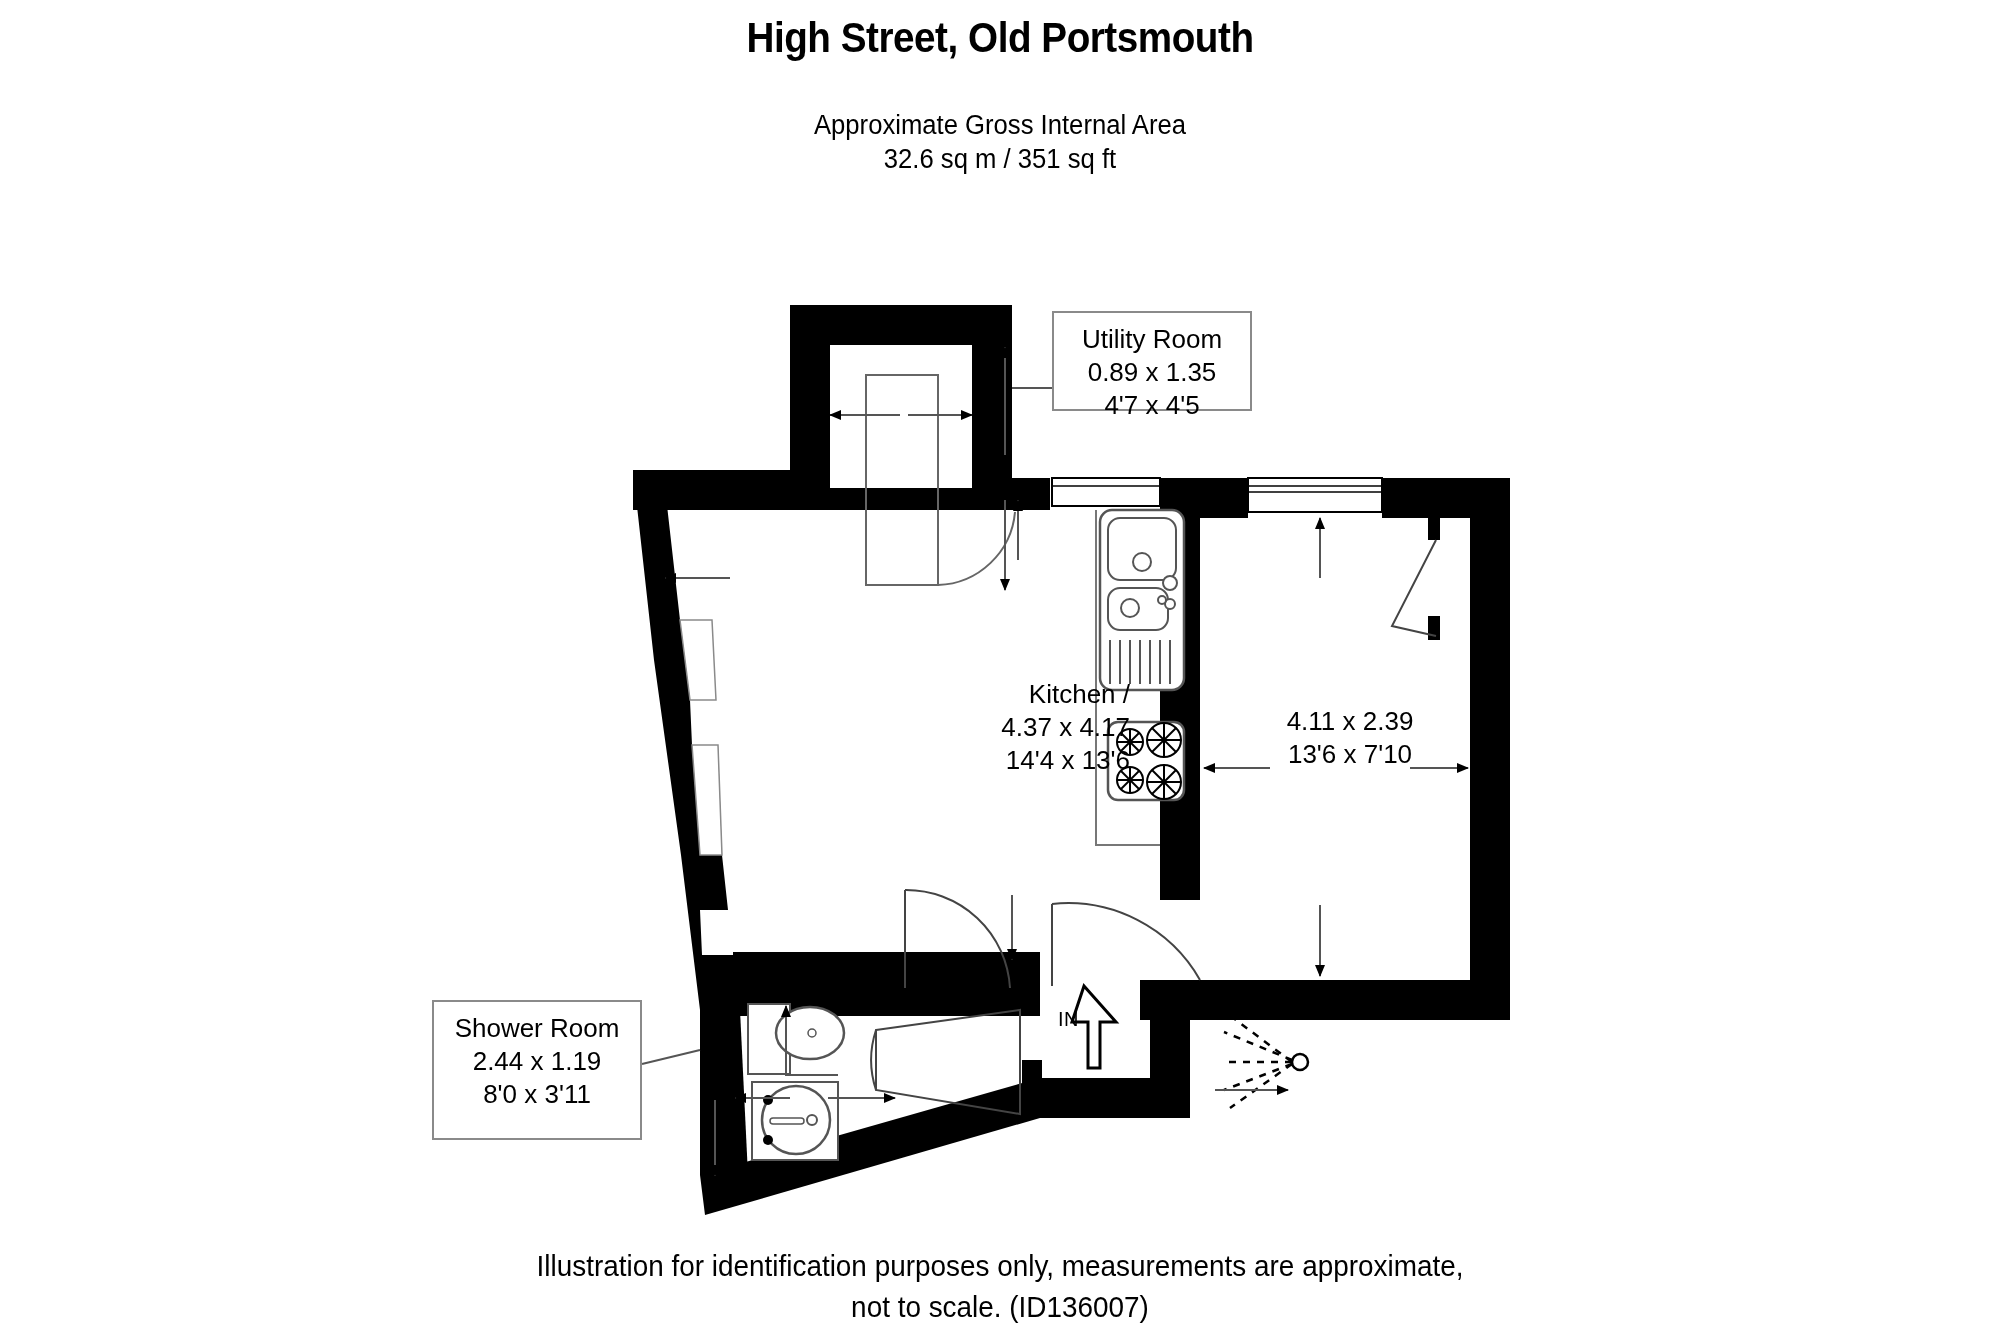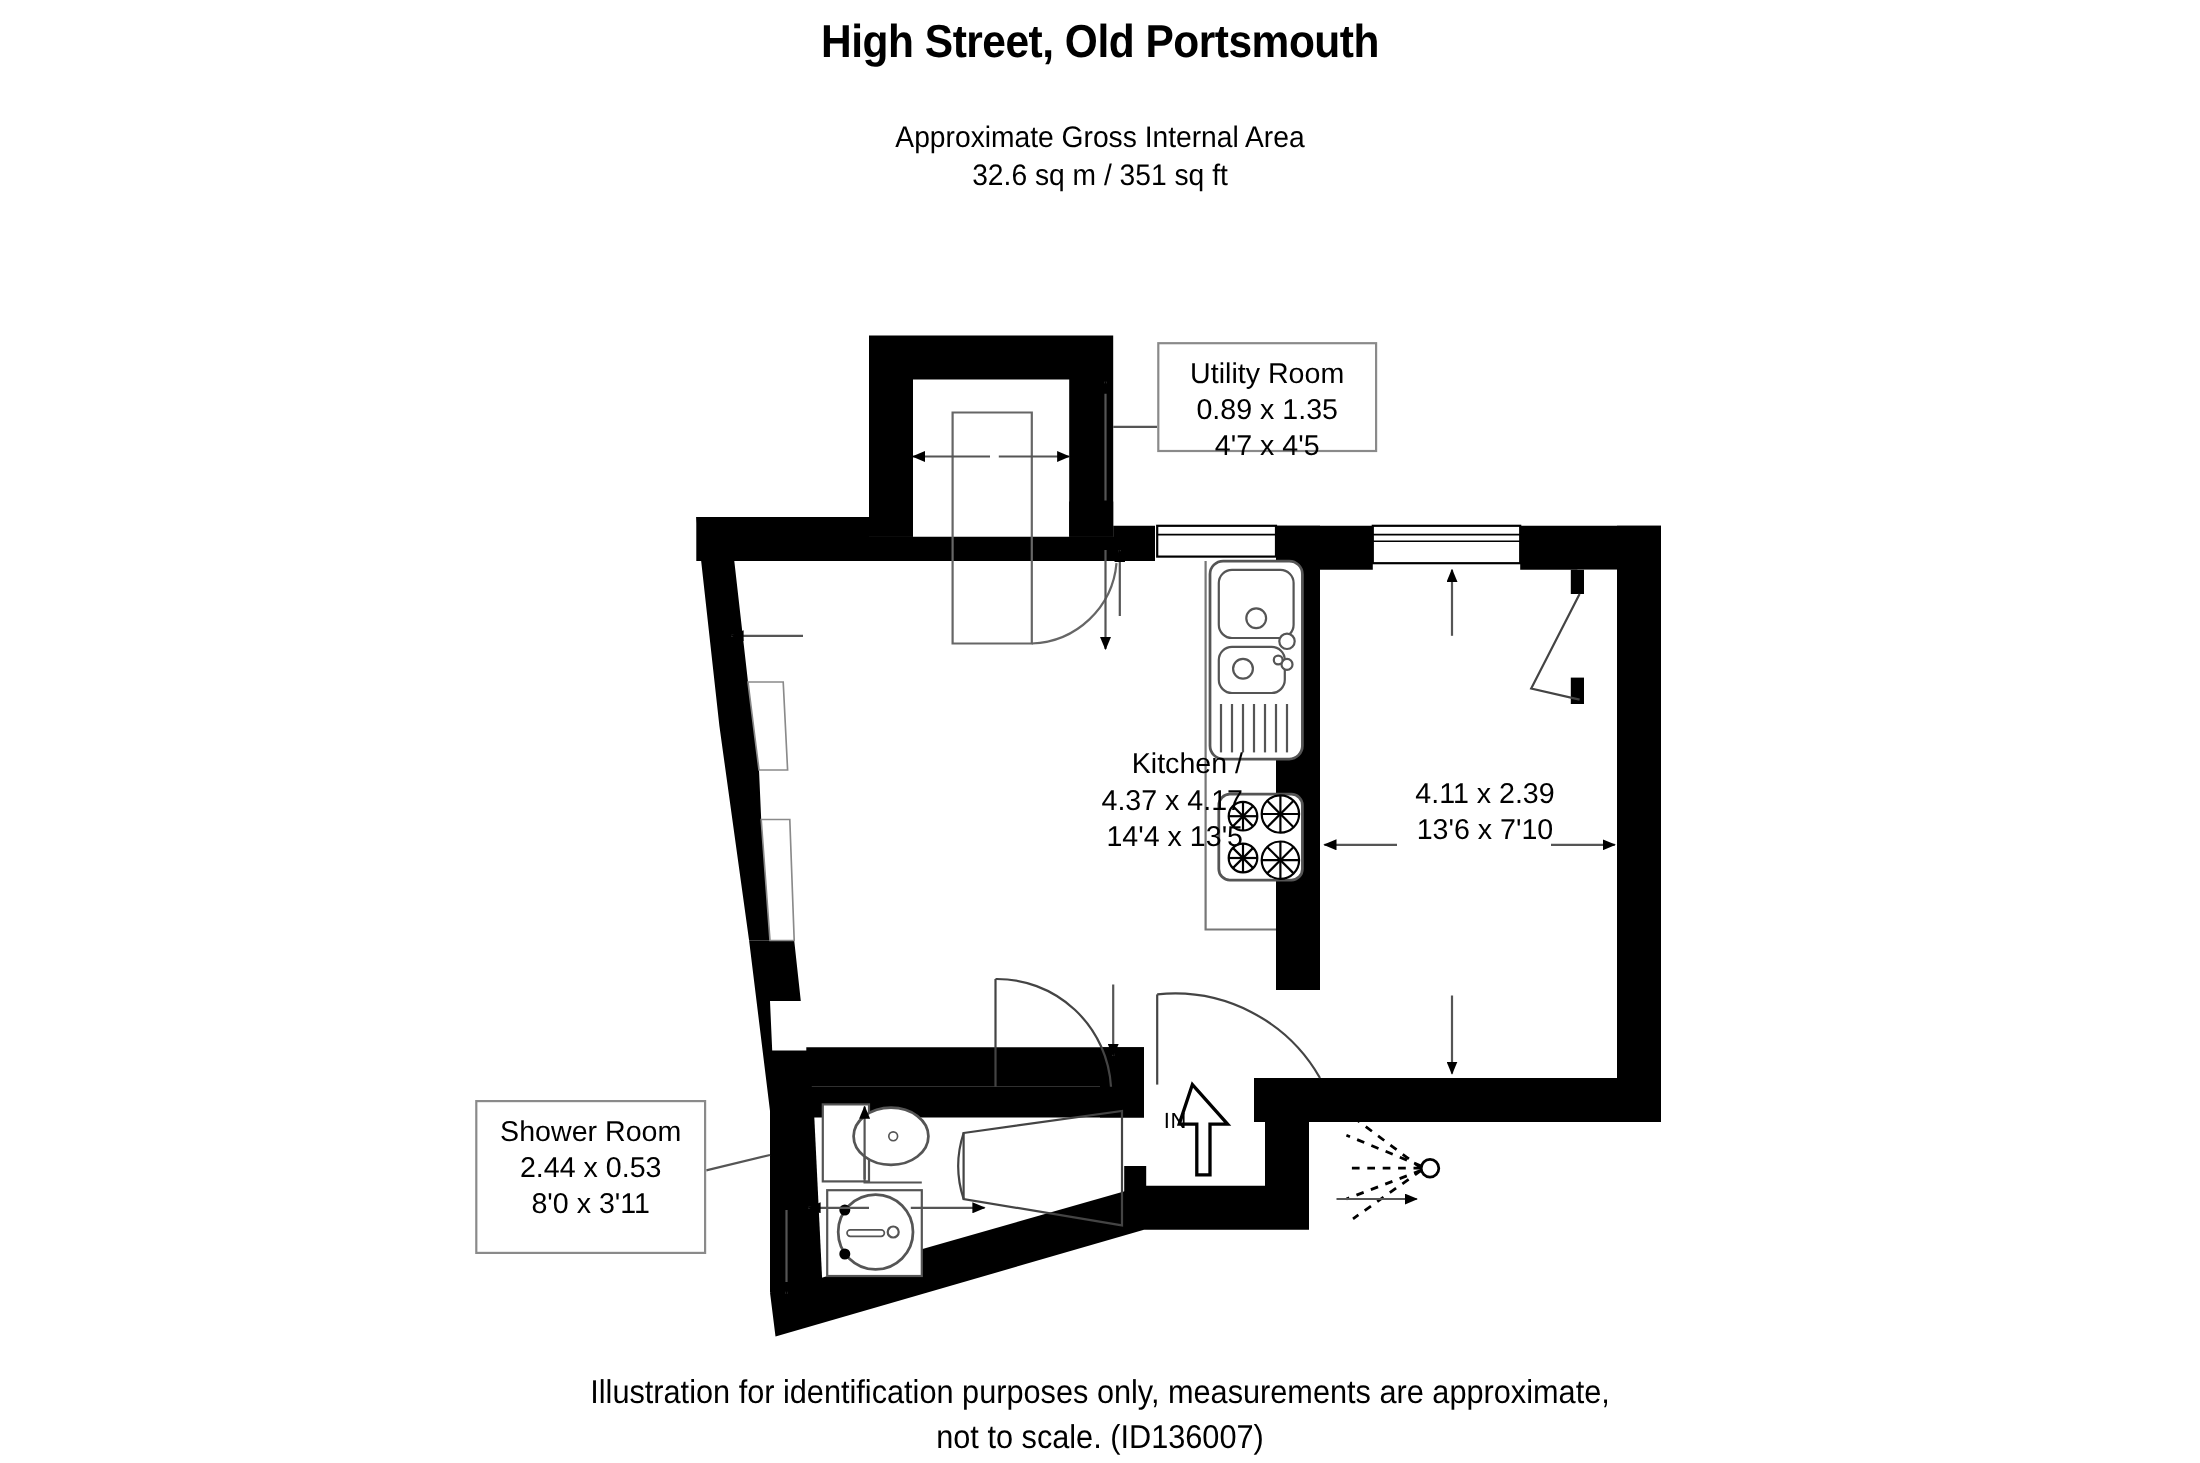--- a/index.html
+++ b/index.html
@@ -331,28 +331,28 @@
   </svg>
 
   <div class="callout" id="callout-utility">
     <div>Utility Room</div>
     <div>0.89 x 1.35</div>
     <div>4'7 x 4'5</div>
   </div>
 
   <div class="callout" id="callout-shower">
     <div>Shower Room</div>
-    <div>2.44 x 0.53</div>
+    <div>2.44 x 1.19</div>
     <div>8'0 x 3'11</div>
   </div>
 
   <div class="roomlabel" id="label-kitchen">
     <div>Kitchen /</div>
     <div>4.37 x 4.17</div>
-    <div>14'4 x 13'5</div>
+    <div>14'4 x 13'6</div>
   </div>
 
   <div class="roomlabel" id="label-bedroom">
     <div>4.11 x 2.39</div>
     <div>13'6 x 7'10</div>
   </div>
 
   <div id="in-marker">IN</div>
 
   <div class="footer">

